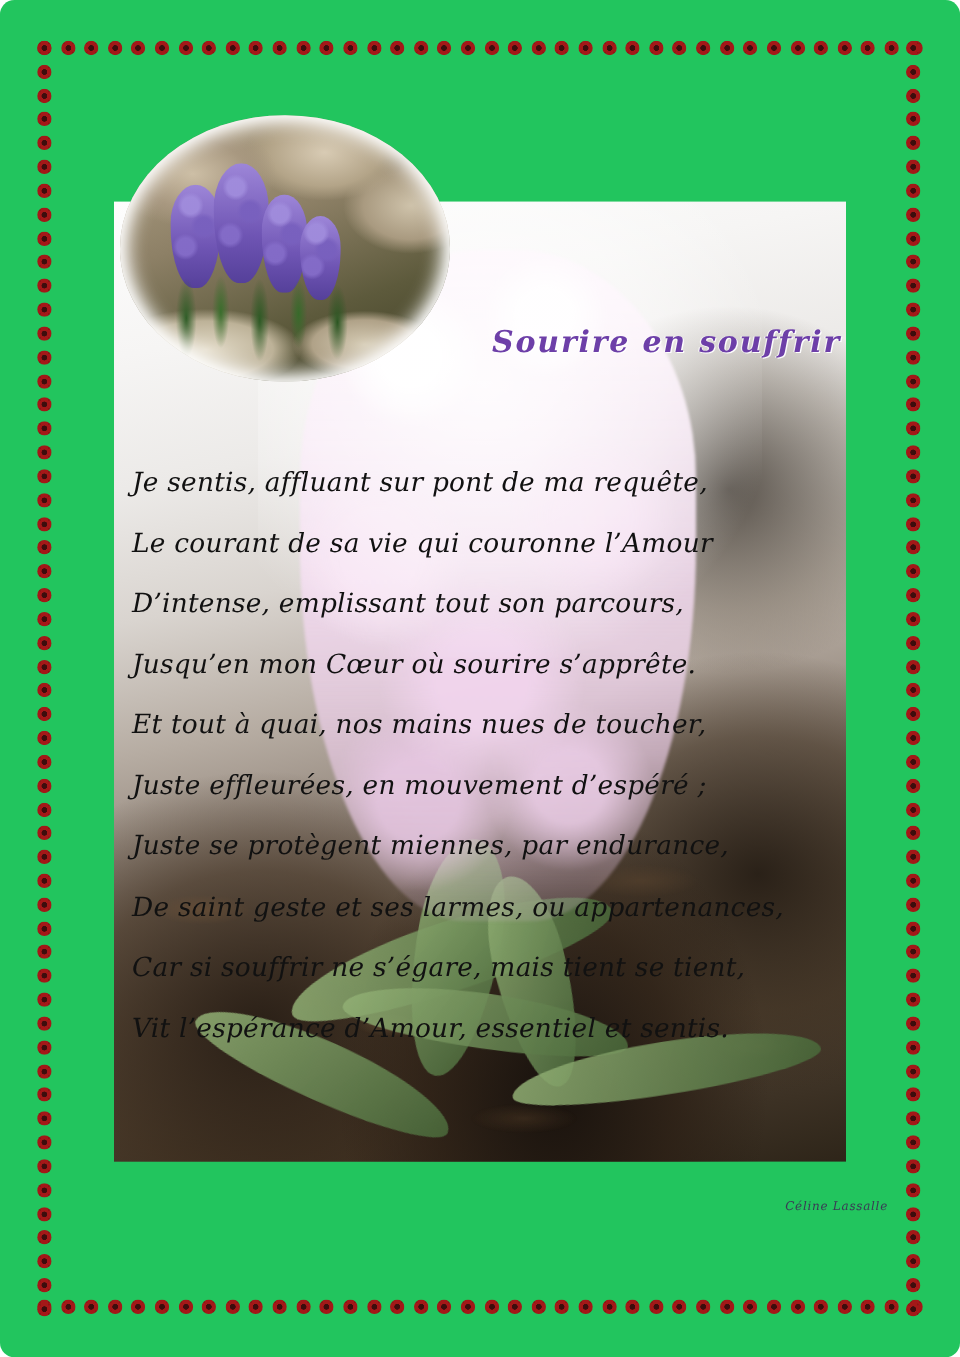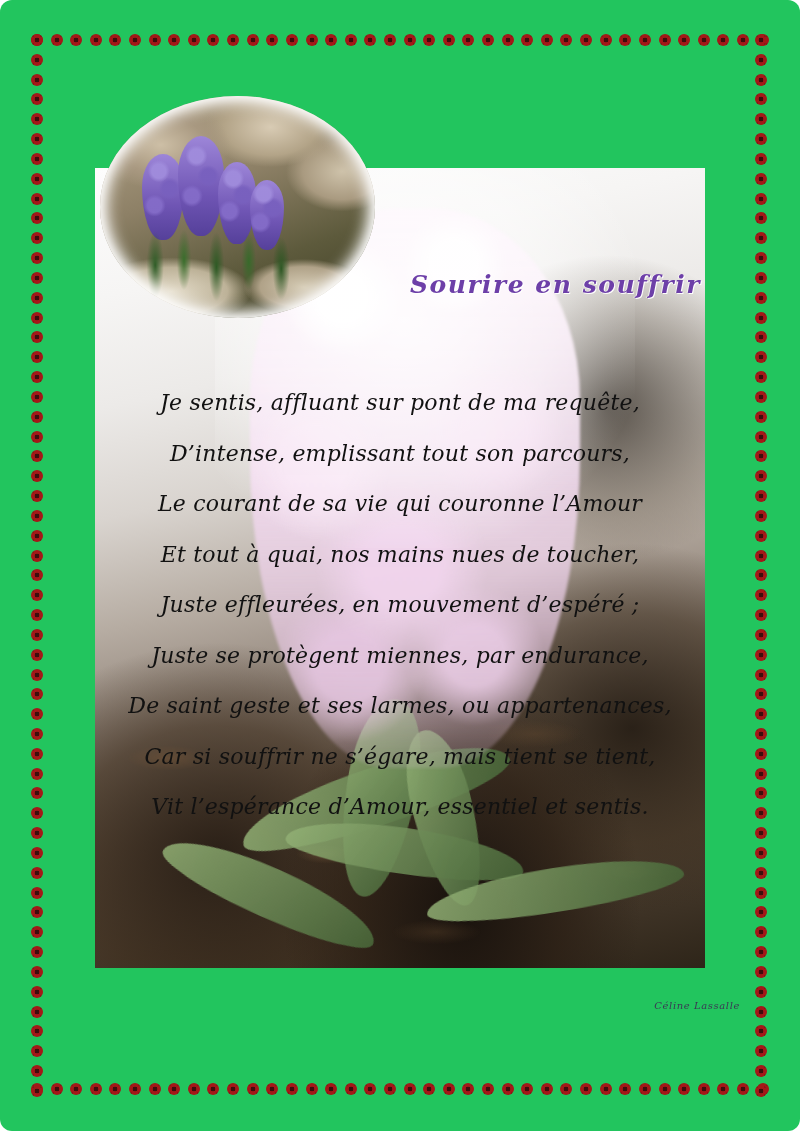--- a/index.html
+++ b/index.html
@@ -232,21 +232,21 @@
     text-shadow: 1px 1px 0 rgba(255,255,255,0.95), -1px 0 0 rgba(255,255,255,0.7);
     white-space: nowrap;
   }
 
   
   .poem-body {
     position: absolute;
     left: 110px;
     top: 378px;
     width: 580px;
-    text-align: center;
+    text-align: left;
     font-family: "DejaVu Serif", "Liberation Serif", serif;
     font-style: italic;
     font-size: 22px;
     line-height: 50.5px;
     color: #111111;
     letter-spacing: 0.2px;
   }
   .poem-line { white-space: nowrap; }
 
   .signature {
@@ -479,22 +479,23 @@
     <div class="o-hyacinth h2"></div>
     <div class="o-hyacinth h3"></div>
     <div class="o-hyacinth h4"></div>
     <div class="o-foliage"></div>
   </div>
 
   <div class="poem-title">Sourire en souffrir</div>
 
   <div class="poem-body">
     <div class="poem-line">Je sentis, affluant sur pont de ma requête,</div>
+    <div class="poem-line">Le courant de sa vie qui couronne l’Amour</div>
     <div class="poem-line">D’intense, emplissant tout son parcours,</div>
-    <div class="poem-line">Le courant de sa vie qui couronne l’Amour</div>
+    <div class="poem-line">Jusqu’en mon Cœur où sourire s’apprête.</div>
     <div class="poem-line">Et tout à quai, nos mains nues de toucher,</div>
     <div class="poem-line">Juste effleurées, en mouvement d’espéré ;</div>
     <div class="poem-line">Juste se protègent miennes, par endurance,</div>
     <div class="poem-line">De saint geste et ses larmes, ou appartenances,</div>
     <div class="poem-line">Car si souffrir ne s’égare, mais tient se tient,</div>
     <div class="poem-line">Vit l’espérance d’Amour, essentiel et sentis.</div>
   </div>
 
   <div class="signature">Céline Lassalle</div>
 

